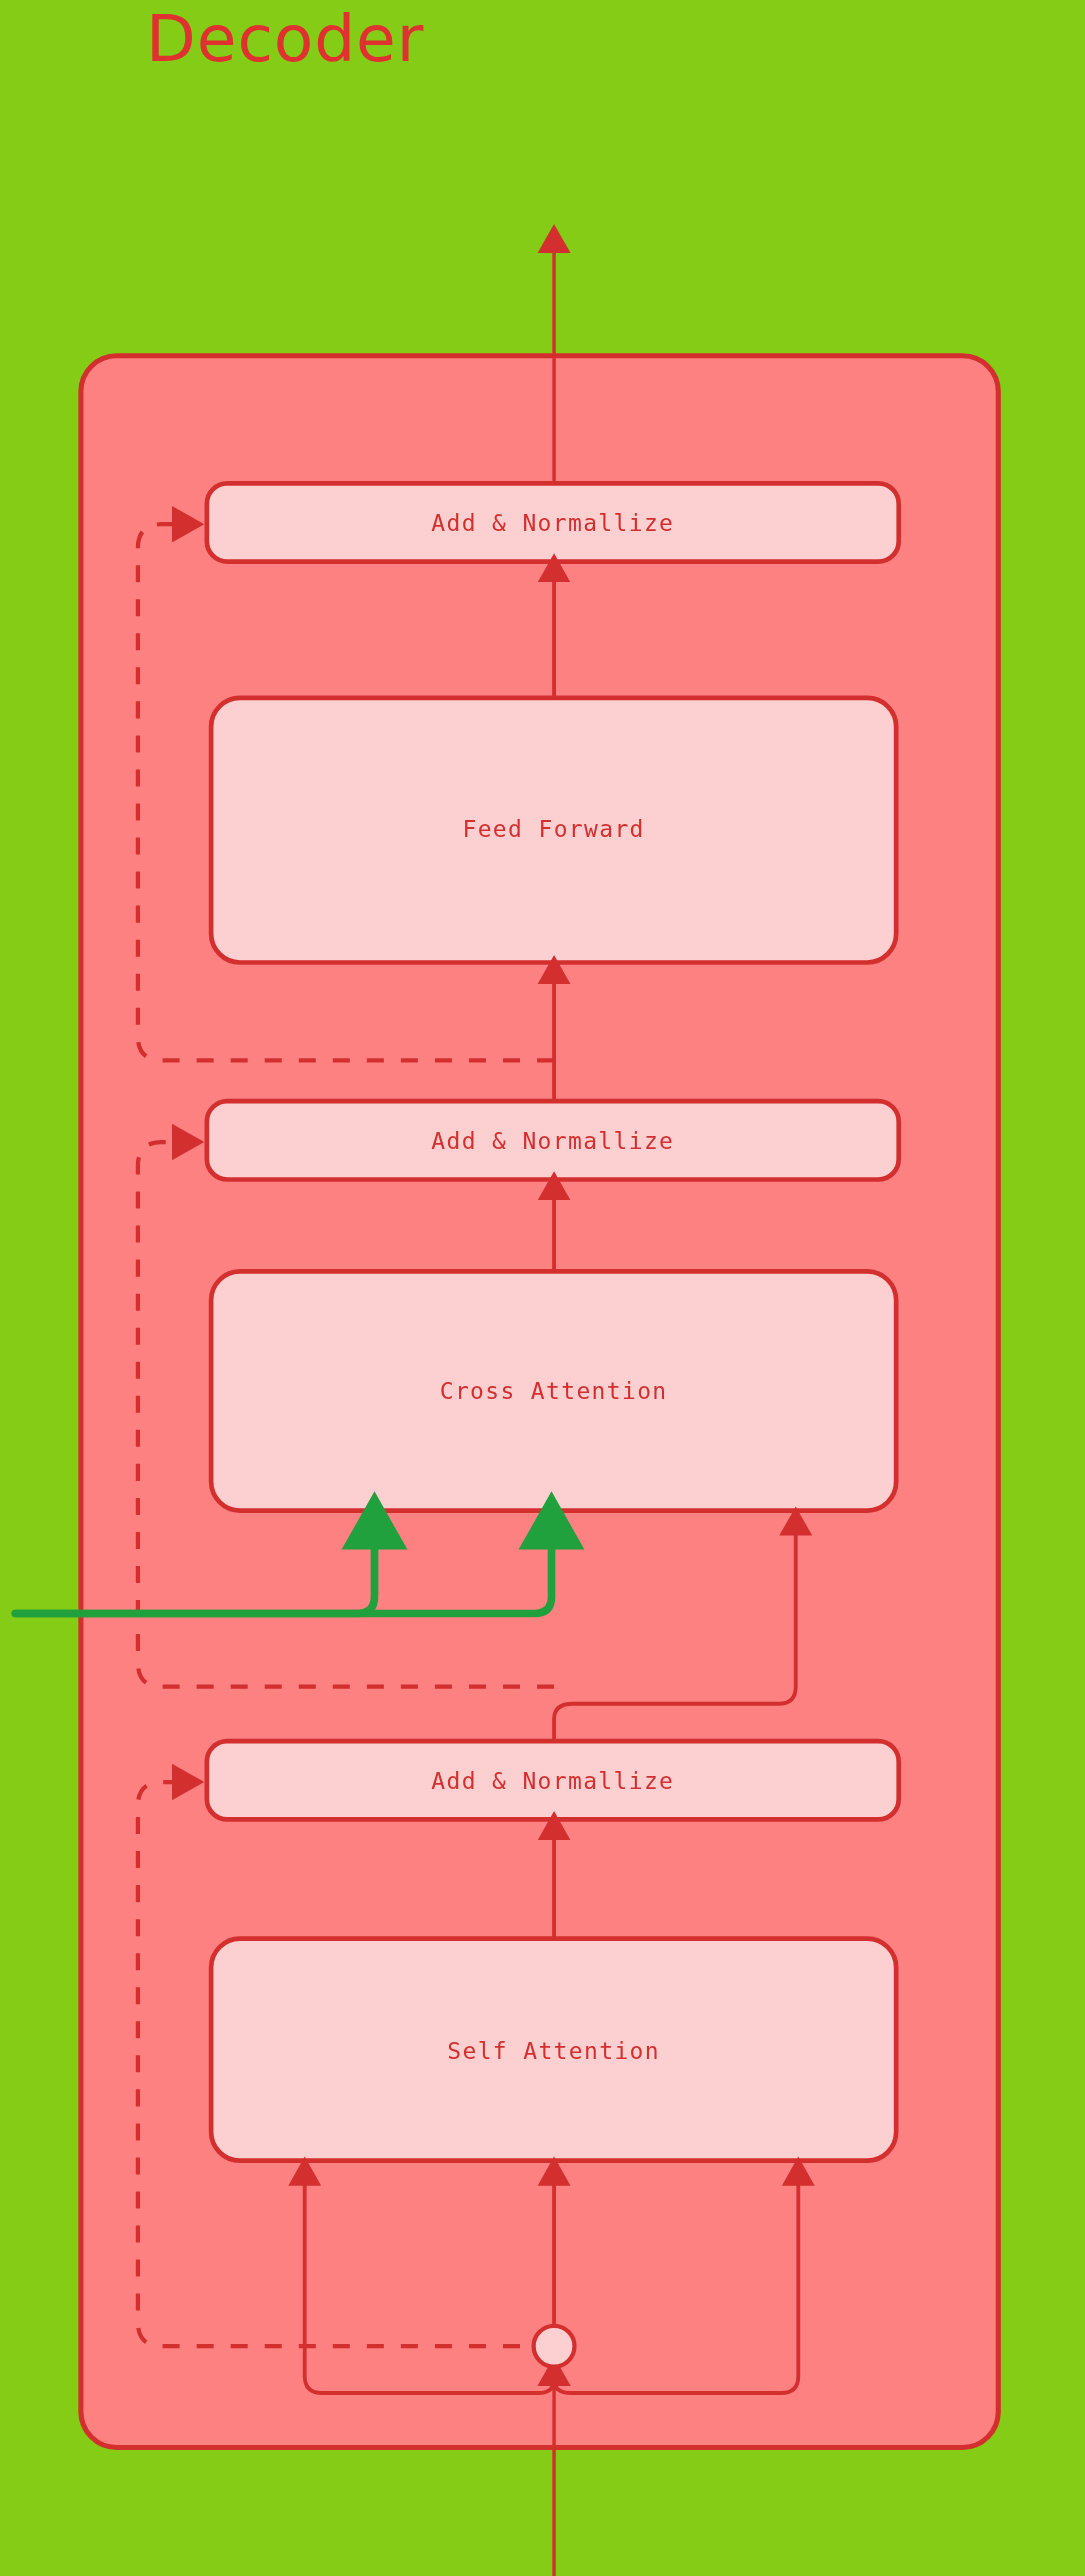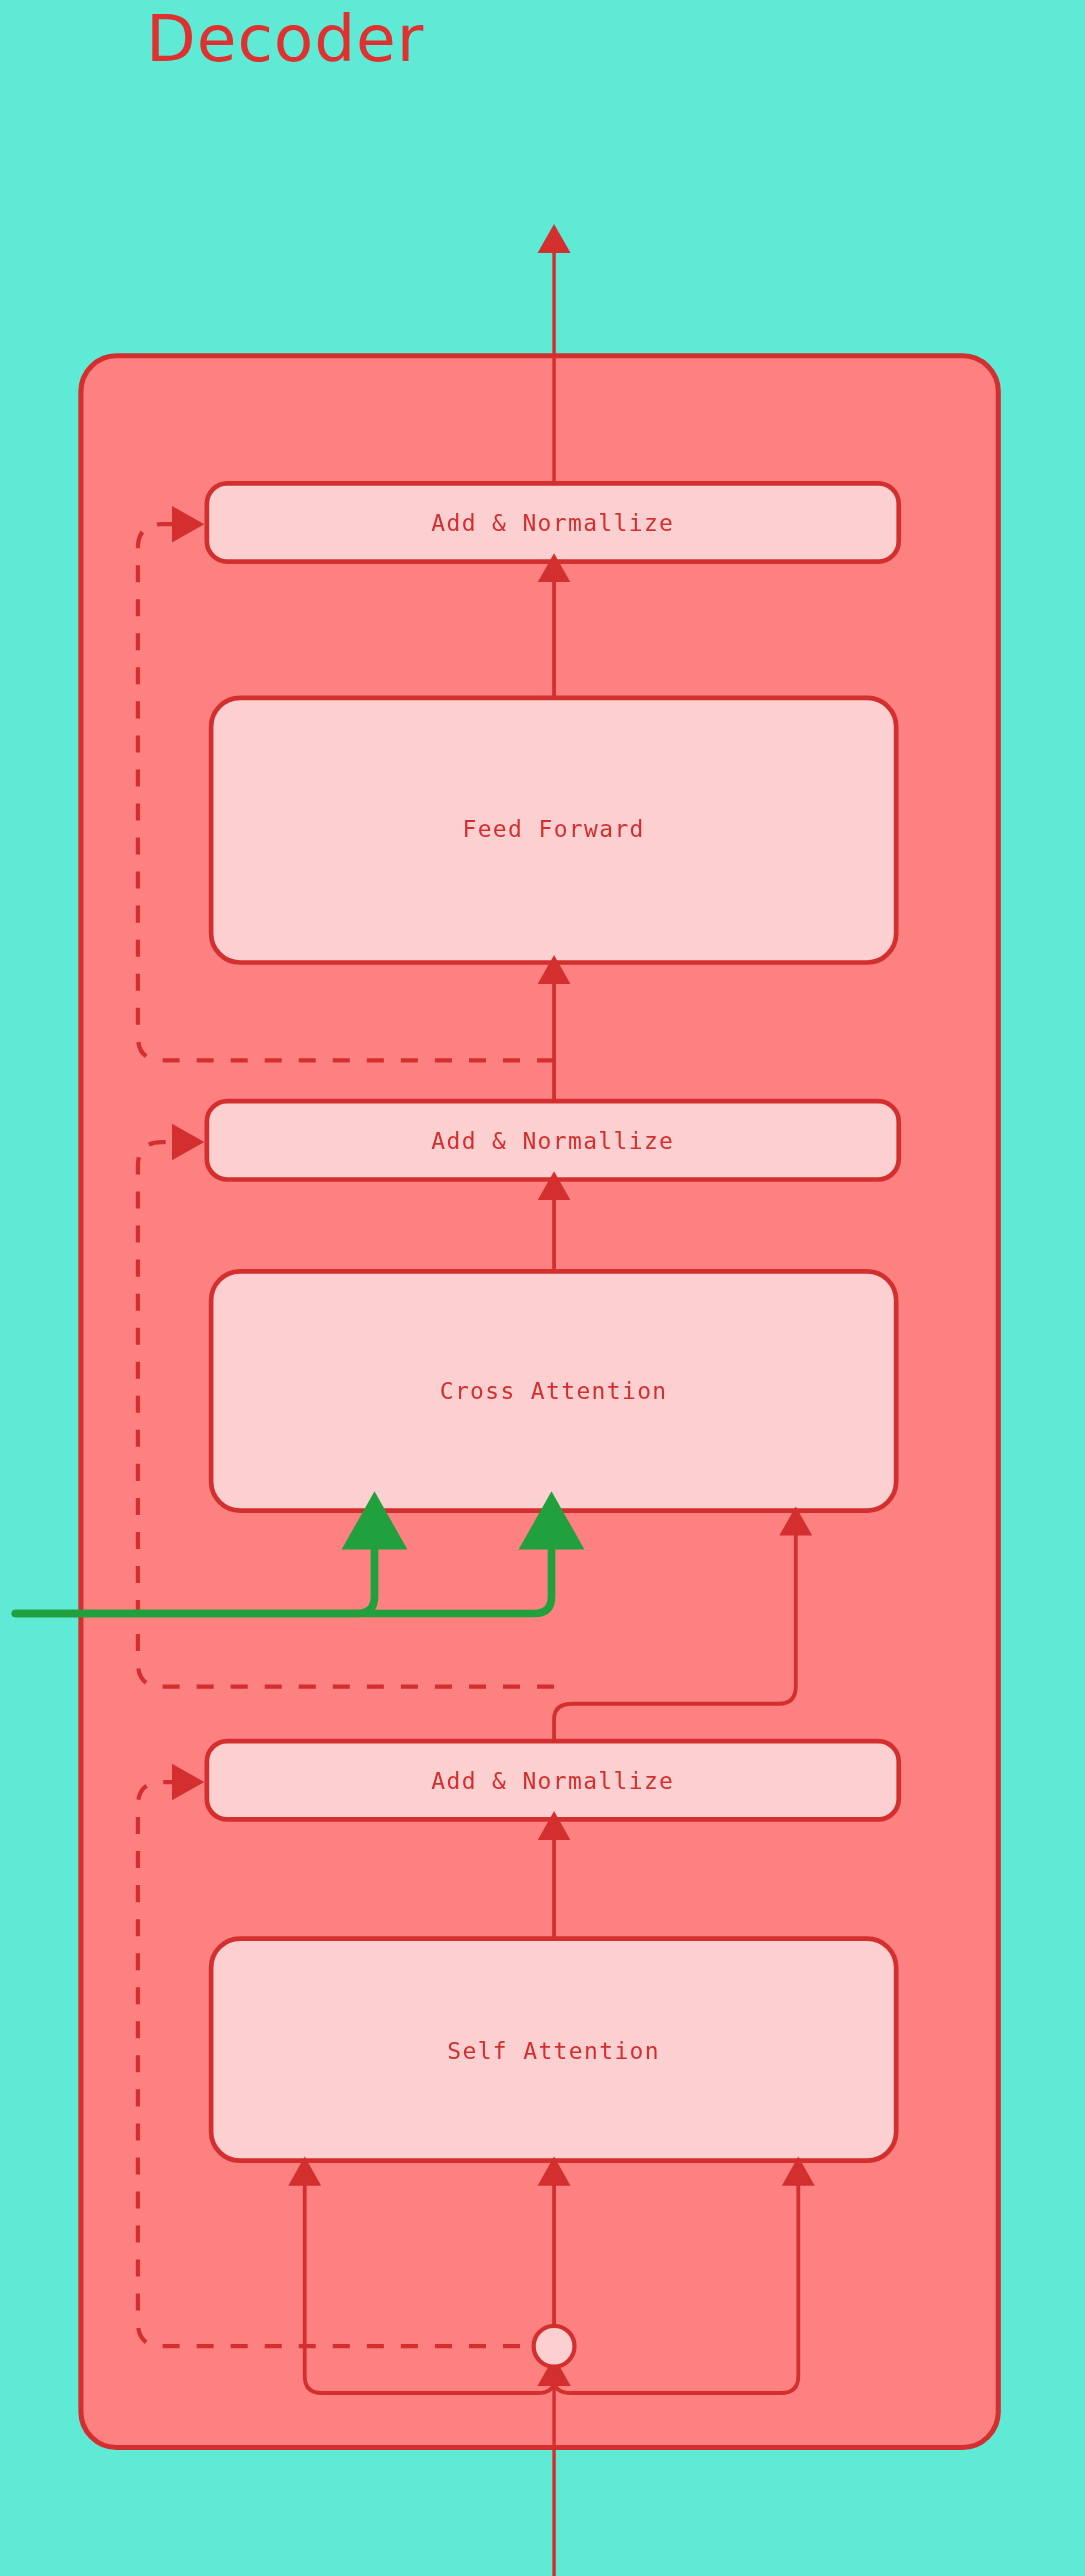--- a/index.html
+++ b/index.html
@@ -10,21 +10,21 @@
   body {
     width: 1086px;
     height: 2576px;
     overflow: hidden;
     font-family: "DejaVu Sans", sans-serif;
   }
   #diagram-root {
     position: relative;
     width: 1086px;
     height: 2576px;
-    background: #5eead4;
+    background: #84cc16;
   }
   svg.diagram-canvas {
     display: block;
     width: 1086px;
     height: 2576px;
   }
   .title-text {
     font-family: "DejaVu Sans", sans-serif;
     font-size: 76px;
     font-weight: 400;

